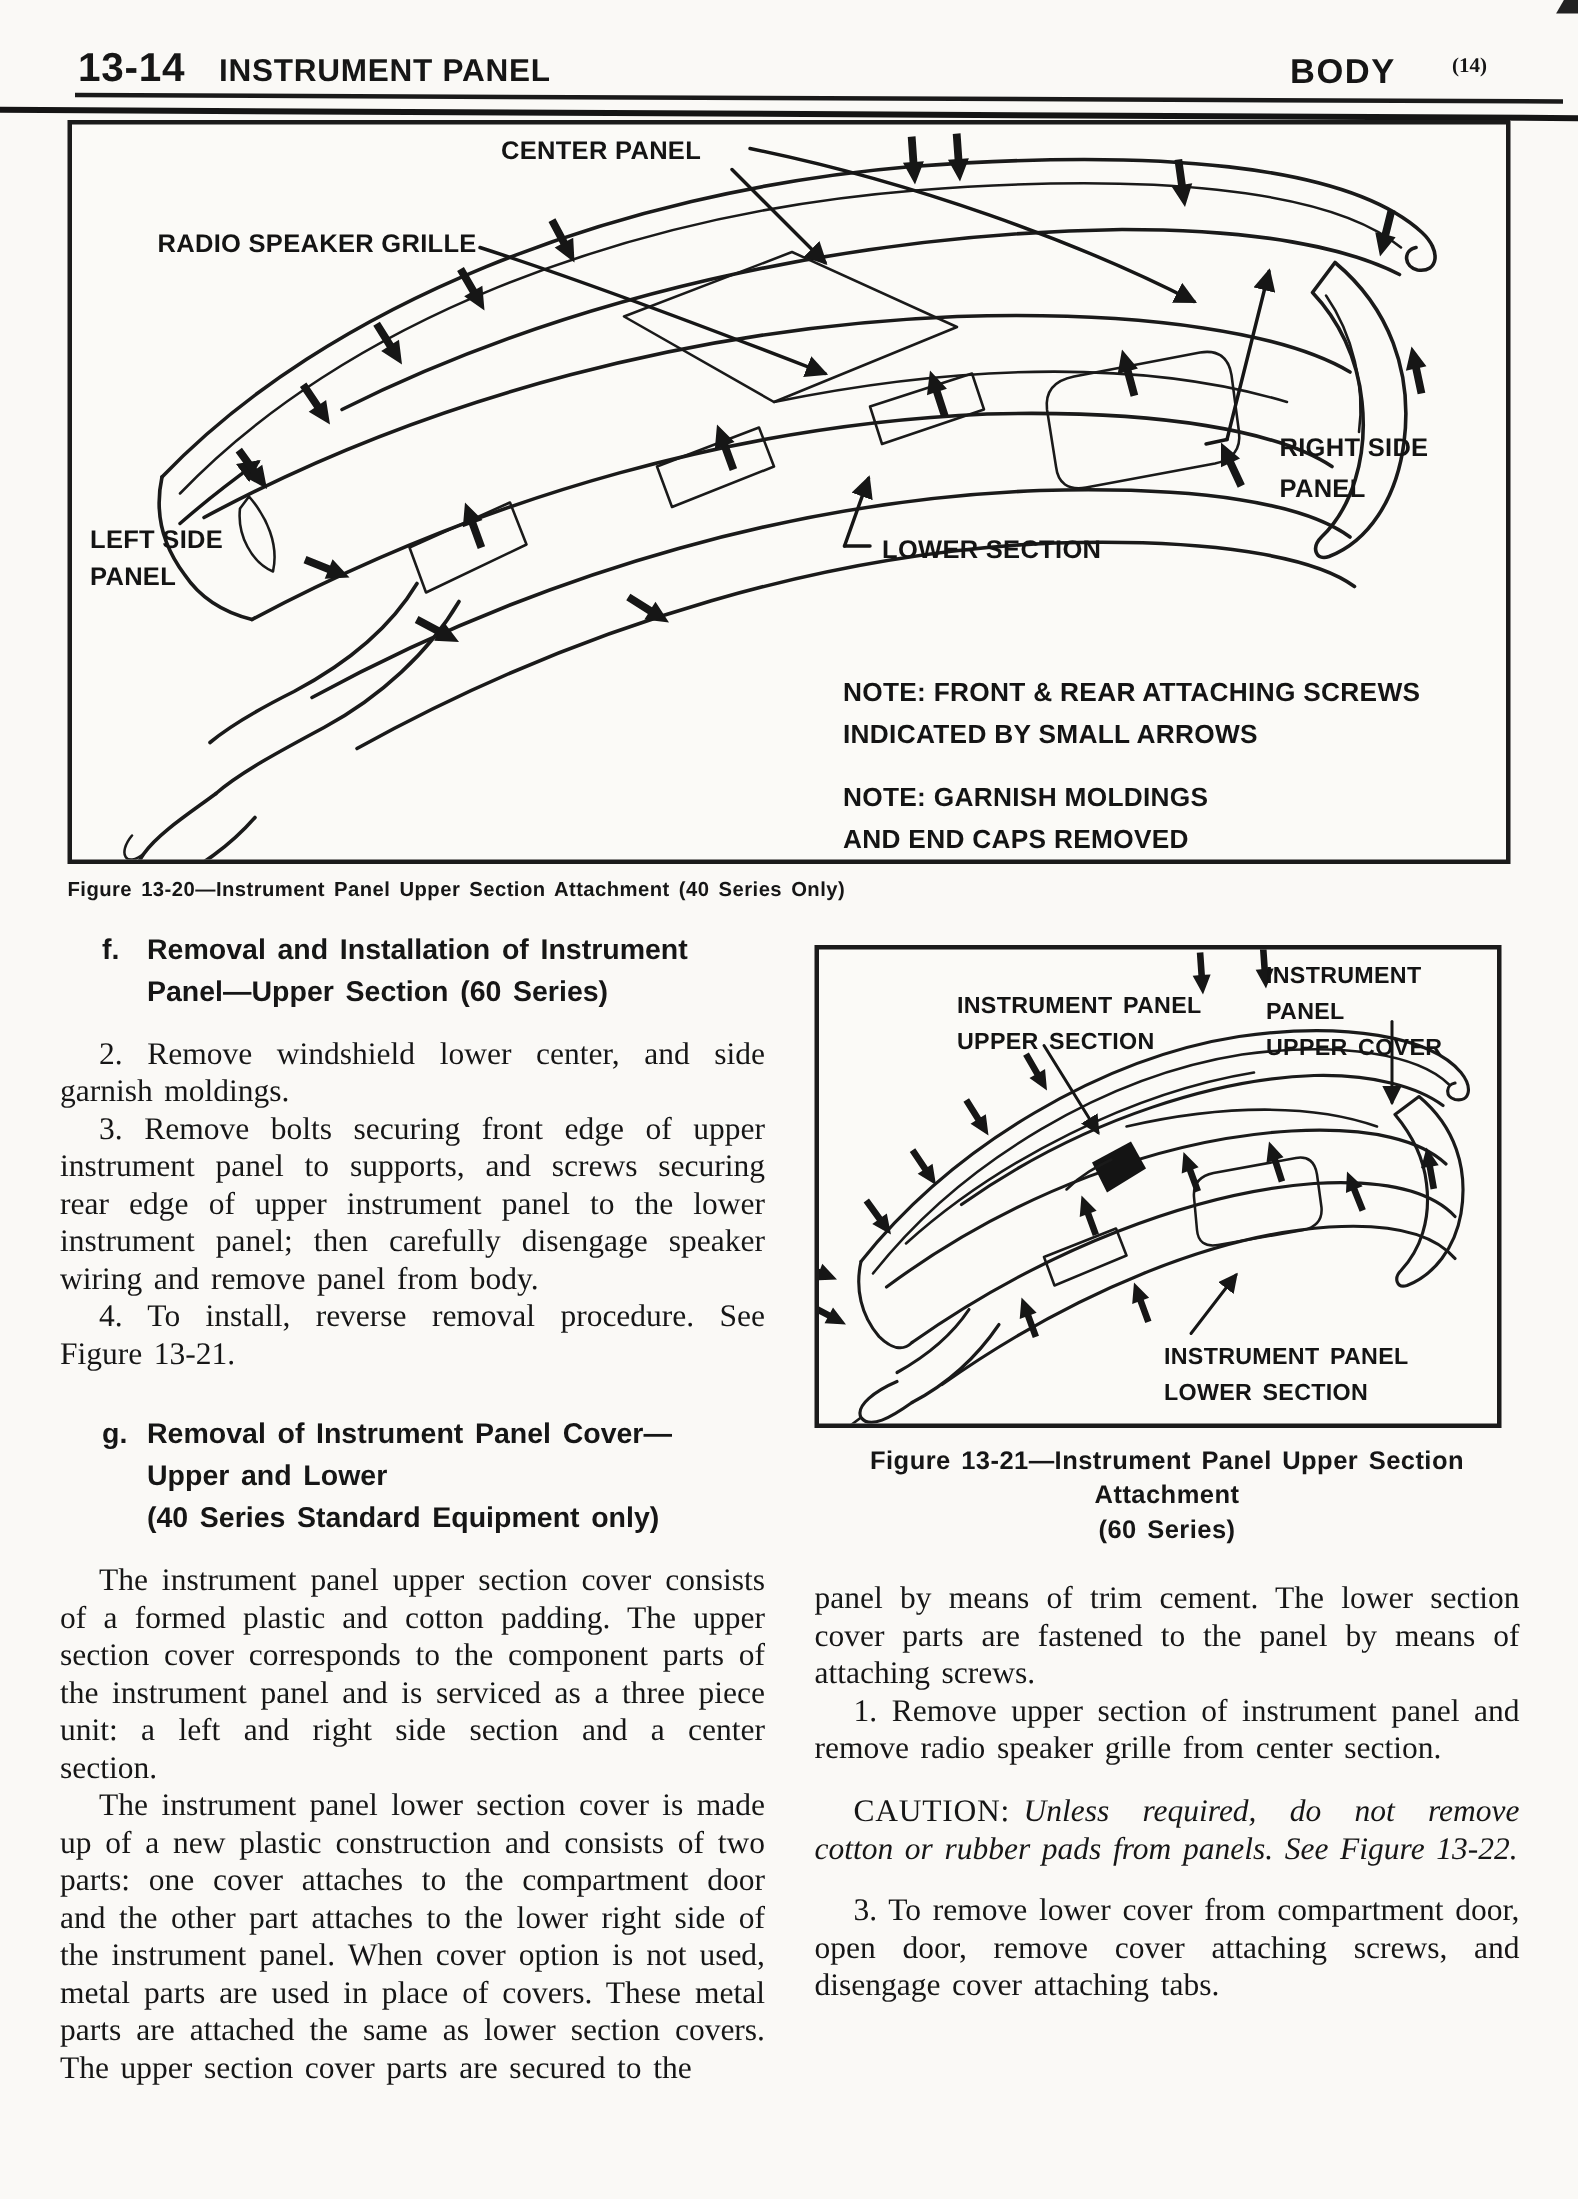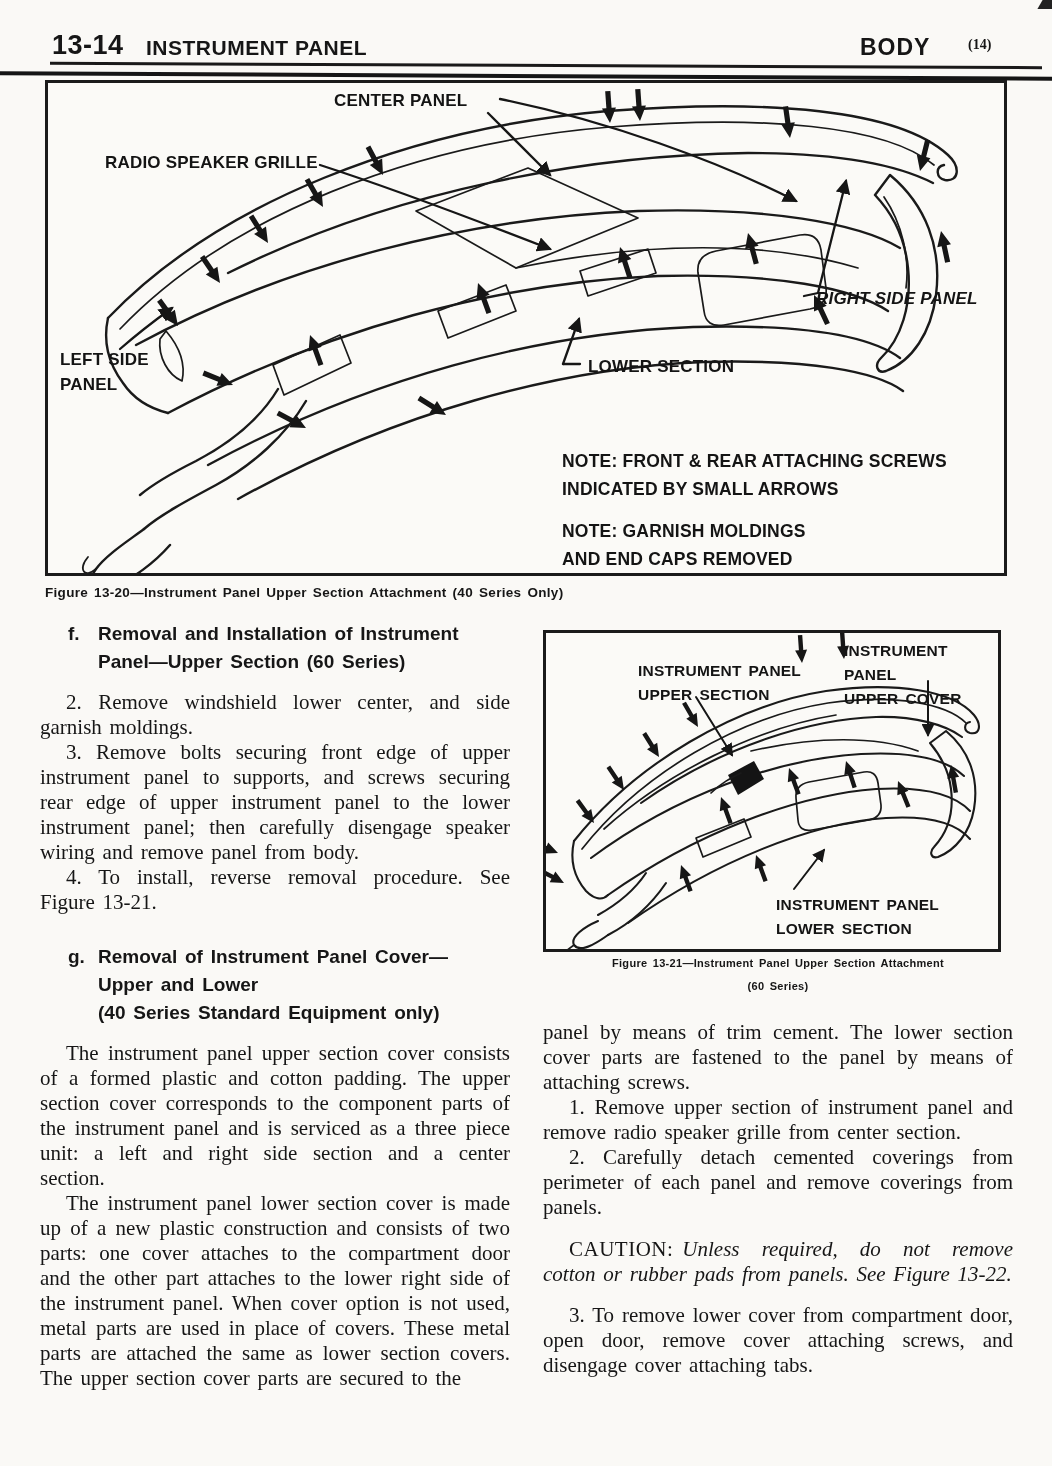--- a/index.html
+++ b/index.html
@@ -26,22 +26,22 @@
   .figbox svg{position:absolute;inset:0;}
   .fig-label{position:absolute;font-family:"Liberation Sans",sans-serif;font-weight:bold;
     font-size:17px;line-height:27px;letter-spacing:.2px;white-space:pre-line;color:#141414;}
   .fig-note{position:absolute;font-family:Liberation Sans, sans-serif;font-weight:bold;
     font-size:17.5px;line-height:28px;letter-spacing:.2px;white-space:pre-line;color:#141414;}
   .figcap{margin-top:9px;font-family:"Liberation Sans",sans-serif;
     font-weight:bold;font-size:13.5px;letter-spacing:.3px;word-spacing:2px;}
   .fig21box{position:relative;width:452px;height:316px;border:3px solid #1b1b1b;background:#fbfaf7;}
   .fig21box svg{position:absolute;inset:0;}
   .fig-label.small{font-size:15.5px;line-height:24px;}
-  .figcap21{text-align:center;font-family:"Liberation Sans",sans-serif;
-    font-weight:bold;font-size:11px;line-height:23px;letter-spacing:.3px;word-spacing:2px;}
+  .figcap21{margin-top:10px;text-align:center;font-family:"Liberation Sans",sans-serif;
+    font-weight:bold;font-size:17px;line-height:23px;letter-spacing:.3px;word-spacing:2px;}
   
   .col{position:absolute;font-size:21px;line-height:25px;text-align:justify;word-spacing:2.5px;}
   .col-left{left:40px;top:620px;width:470px;}
   .col-right{left:543px;top:630px;width:470px;}
   .sec-head{display:flex;padding-left:28px;margin:0 0 14px 0;
     font-family:"Liberation Sans",sans-serif;font-weight:bold;font-size:19px;line-height:28px;text-align:left;}
   .sec-letter{width:21px;flex:0 0 21px;margin-right:9px;}
   .sec-head.g{margin-top:28px;}
   p.step{margin:0;text-indent:26px;}
   p.para{margin:0;text-indent:26px;}
@@ -138,21 +138,21 @@
           <use href="#sa1" transform="translate(766,212) rotate(155)"></use>
           <use href="#sa1" transform="translate(185,302) rotate(-68)"></use>
           <use href="#sa1" transform="translate(258,345) rotate(-62)"></use>
           <use href="#sa1" transform="translate(398,332) rotate(-58)"></use>
         </g>
       </svg>
       <div class="fig-label" style="left:286px;top:4px;">CENTER PANEL</div>
       <div class="fig-label" style="left:57px;top:66px;">RADIO SPEAKER GRILLE</div>
       <div class="fig-label" style="left:12px;top:264px;line-height:25px;">LEFT SIDE
 PANEL</div>
-      <div class="fig-label" style="left:768px;top:202px;font-style:italic;">RIGHT SIDE PANEL</div>
+      <div class="fig-label" style="left:805px;top:202px;">RIGHT SIDE PANEL</div>
       <div class="fig-label" style="left:540px;top:270px;">LOWER SECTION</div>
       <div class="fig-note" style="left:514px;top:364px;">NOTE: FRONT &amp; REAR ATTACHING SCREWS
 INDICATED BY SMALL ARROWS</div>
       <div class="fig-note" style="left:514px;top:434px;">NOTE: GARNISH MOLDINGS
 AND END CAPS REMOVED</div>
     </div>
     <div class="figcap">Figure 13-20—Instrument Panel Upper Section Attachment (40 Series Only)</div>
   </div>
 
   <div class="col col-left">
@@ -238,20 +238,19 @@
       <div class="fig-label small" style="left:230px;top:260px;">INSTRUMENT PANEL
 LOWER SECTION</div>
     </div>
     <div class="figcap21">
       <div>Figure 13-21—Instrument Panel Upper Section Attachment</div>
       <div>(60 Series)</div>
     </div>
 
     <p class="cont">panel by means of trim cement. The lower section cover parts are fastened to the panel by means of attaching screws.</p>
     <p class="step">1. Remove upper section of instrument panel and remove radio speaker grille from center section.</p>
-    <p class="step">2. Carefully detach cemented coverings from perimeter of each panel and remove coverings from panels.</p>
     <p class="caution">
       <span class="caution-label">CAUTION:</span><span>Unless required, do not remove cotton or rubber pads from panels. See Figure 13-22.</span>
     </p>
     <p class="step">3. To remove lower cover from compartment door, open door, remove cover attaching screws, and disengage cover attaching tabs.</p>
   </div>
 
 </div>
 
 </body></html>

